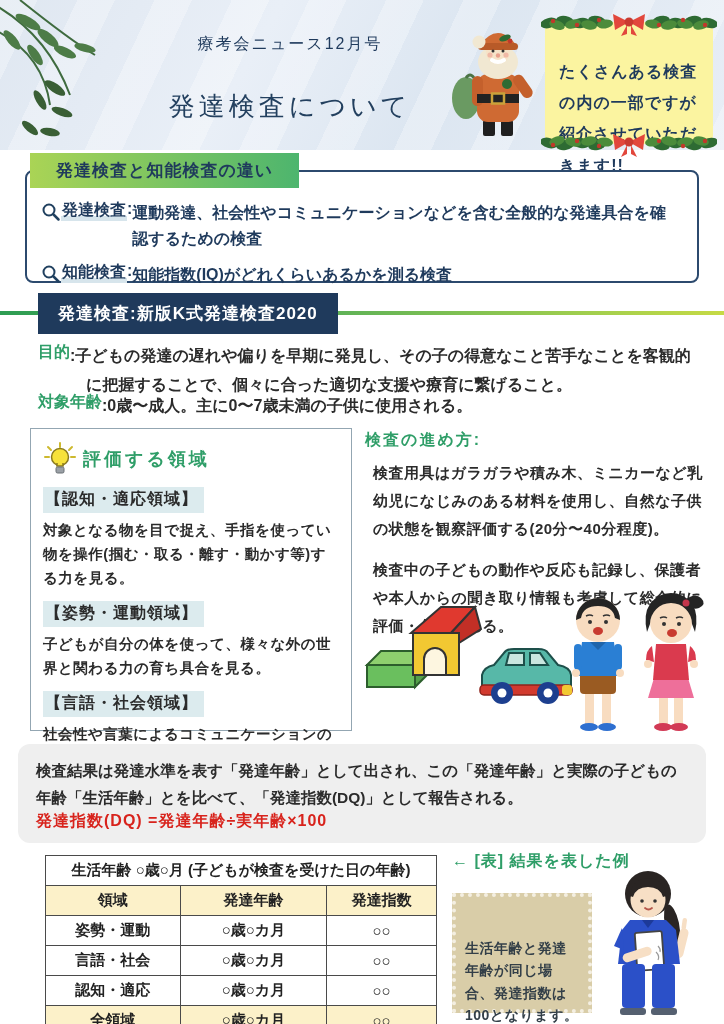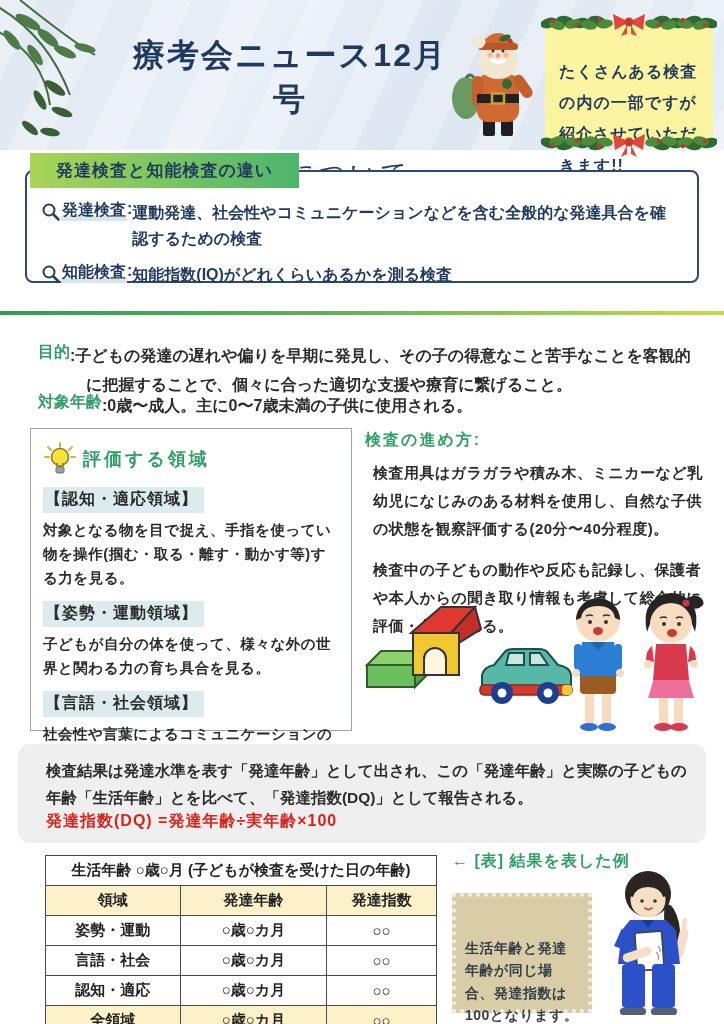--- a/index.html
+++ b/index.html
@@ -7,21 +7,21 @@
   body { font-family:"Liberation Sans","DejaVu Sans",sans-serif; background:#ffffff; }
   .page { position:relative; width:724px; height:1024px; background:#ffffff; overflow:hidden; }
 
   
   .header { position:absolute; left:0; top:0; width:724px; height:150px;
     background:linear-gradient(120deg,#dfe7f1 0%,#e9eff7 35%,#dce6f1 60%,#e8eef6 100%); }
   .header::after{ content:""; position:absolute; inset:0;
     background:repeating-linear-gradient(115deg, rgba(255,255,255,.30) 0 34px, rgba(255,255,255,0) 34px 70px); }
   .leaves { position:absolute; left:0; top:0; z-index:2; }
   .title-wrap { position:absolute; left:120px; top:34px; width:340px; text-align:center; z-index:3; }
-  .newsletter-title { color:#1f3a5c; font-size:32px; font-weight:700; letter-spacing:2px; }
+  .newsletter-title { color:#1f3a5c; font-size:16px; font-weight:400; letter-spacing:2px; }
   .newsletter-subtitle { margin-top:34px; color:#23405f; font-size:26px; font-weight:500; letter-spacing:4px; }
   .santa { position:absolute; left:452px; top:18px; z-index:3; }
   .note-box { position:absolute; left:545px; top:22px; width:168px; height:122px; z-index:3;
     background:#fbf4a0; border-radius:8px; padding:34px 12px 0 14px; }
   .note-text { color:#1f3a5c; font-size:16px; font-weight:700; line-height:1.95; letter-spacing:1px; }
   .garland { position:absolute; left:-4px; width:176px; }
   .garland.top { top:-12px; }
   .garland.bottom { bottom:-14px; }
 
   
@@ -66,21 +66,21 @@
   .proc-title { color:#2f9e68; font-size:16px; font-weight:800; letter-spacing:2px; margin-bottom:8px; }
   .proc-para { color:#2b2b2b; font-size:15px; font-weight:700; line-height:1.85;
     letter-spacing:.5px; margin-bottom:14px; padding-left:8px; }
   .illo { position:absolute; z-index:3; }
   .illo-blocks { left:363px; top:603px; }
   .illo-car { left:476px; top:645px; }
   .illo-kids { left:552px; top:590px; }
 
   
   .result-box { position:absolute; left:18px; top:744px; width:688px; height:99px;
-    background:#efefef; border-radius:12px; padding:13px 18px 0 28px; z-index:3; }
+    background:#efefef; border-radius:12px; padding:13px 18px 0 18px; z-index:3; }
   .result-text { color:#2b2b2b; font-size:15.5px; font-weight:700; line-height:1.75; }
   .formula { text-align:left; color:#d8231c; font-size:16px; font-weight:800; letter-spacing:1px; }
 
   
   .result-table { position:absolute; left:45px; top:855px; width:392px; border-collapse:collapse; z-index:3;
     font-size:15px; color:#222; }
   .result-table td { border:1.5px solid #4a4a4a; text-align:center; padding:5px 4px; font-weight:600; }
   .result-table .caption-cell { background:#fff; font-weight:700; }
   .result-table .head-cell { background:#fcf1c9; font-weight:700; }
   .result-table .total-row td { background:#fcf1c9; }
@@ -249,20 +249,21 @@
         <circle cx="8" cy="8" r="5.5" fill="none" stroke="#20405f" stroke-width="2"></circle>
         <line x1="12.5" y1="12.5" x2="17.5" y2="17.5" stroke="#20405f" stroke-width="2.5" stroke-linecap="round"></line>
       </svg>
       <span class="diff-term">知能検査</span>
         <span class="diff-colon">:</span>
       <span class="diff-desc">知能指数(IQ)がどれくらいあるかを測る検査</span>
     </div>
   </div>
 
   <div class="green-rule"></div>
+  <div class="k-header">発達検査:新版K式発達検査2020</div>
 
   <div class="para-row purpose">
     <span class="para-label">目的</span>
     <span class="para-text">:子どもの発達の遅れや偏りを早期に発見し、その子の得意なこと苦手なことを客観的に把握することで、個々に合った適切な支援や療育に繋げること。</span>
   </div>
   <div class="para-row age">
     <span class="para-label">対象年齢</span>
     <span class="para-text">:0歳〜成人。主に0〜7歳未満の子供に使用される。</span>
   </div>
 

